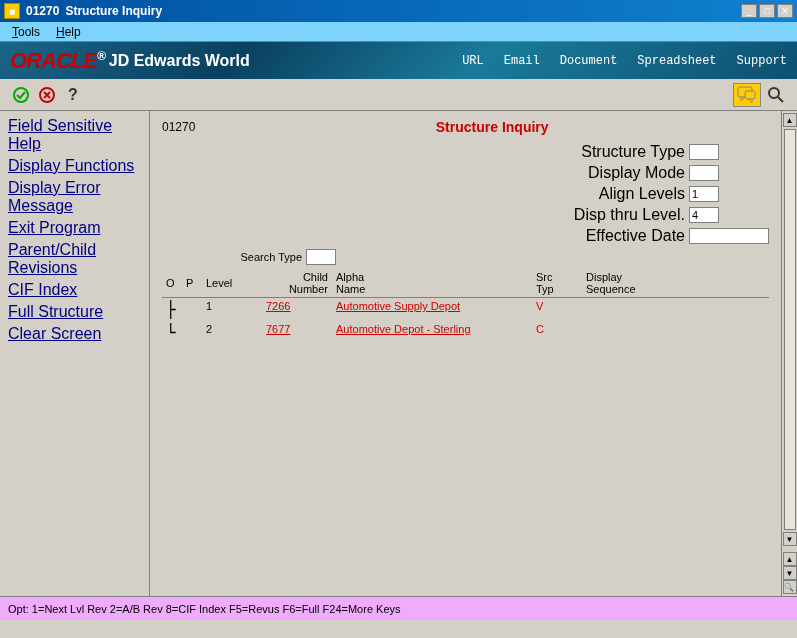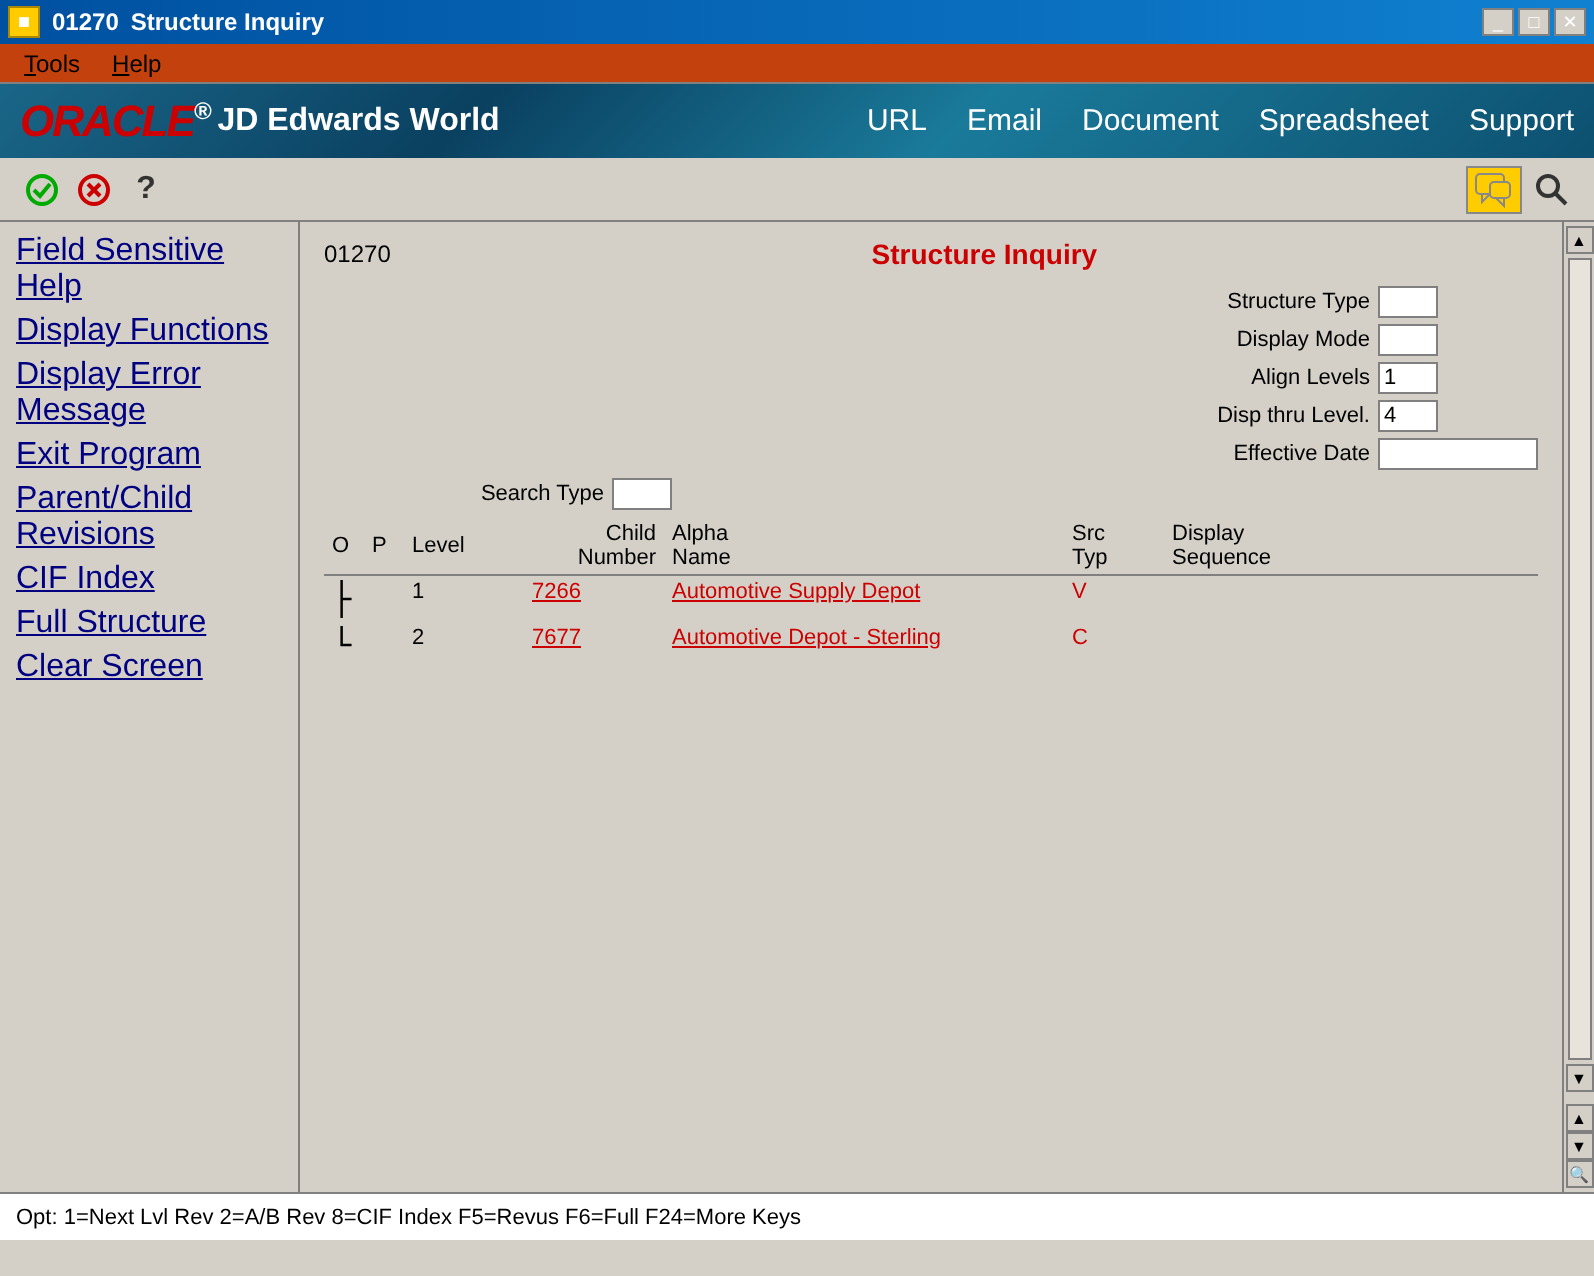--- a/index.html
+++ b/index.html
@@ -19,21 +19,21 @@
     .title-bar-icon { width: 16px; height: 16px; background: #ffcc00; border: 1px solid #aa8800; display: inline-block; font-size: 10px; text-align: center; line-height: 16px; }
     .title-bar-buttons { display: flex; gap: 2px; }
     .title-btn {
       width: 16px; height: 14px; background: #d4d0c8; border: 1px solid #808080;
       font-size: 9px; text-align: center; line-height: 12px; cursor: pointer;
       display: flex; align-items: center; justify-content: center;
     }
 
     
     .menu-bar {
-      background: #c2410c;
+      background: #7dd3fc;
       height: 20px;
       display: flex;
       align-items: center;
       padding: 0 4px;
       border-bottom: 1px solid #808080;
     }
     .menu-item { padding: 2px 8px; font-size: 12px; cursor: pointer; }
     .menu-item span { text-decoration: underline; }
 
     
@@ -44,21 +44,21 @@
       align-items: center;
       justify-content: space-between;
       padding: 0 10px;
       position: relative;
     }
     .oracle-logo { display: flex; align-items: center; gap: 4px; }
     .oracle-text { color: #cc0000; font-size: 22px; font-weight: bold; font-style: italic; letter-spacing: -1px; }
     .oracle-text span { color: white; }
     .jde-text { color: white; font-size: 16px; font-weight: bold; }
     .nav-links { display: flex; gap: 20px; align-items: center; }
-    .nav-link { color: white; font-size: 15px; cursor: pointer; text-decoration: none; }
+    .nav-link { color: white; font-size: 12px; cursor: pointer; text-decoration: none; font-family: Liberation Mono, monospace; }
 
     
     .toolbar {
       background: #d4d0c8;
       height: 32px;
       display: flex;
       align-items: center;
       padding: 0 10px;
       gap: 4px;
       border-bottom: 1px solid #808080;
@@ -105,21 +105,21 @@
     }
 
     .form-title-row {
       display: flex;
       align-items: center;
       margin-bottom: 8px;
     }
     .form-id { font-size: 12px; color: #000; margin-right: 20px; }
     .form-title { font-size: 14px; color: #cc0000; font-weight: bold; text-align: center; flex: 1; }
     .field-row { display: flex; align-items: center; gap: 4px; }
-    .field-label { font-size: 11px; color: #000; white-space: nowrap; min-width: 120px; text-align: right; }
+    .field-label { font-size: 16px; color: #000; white-space: nowrap; min-width: 120px; text-align: right; }
     .field-input {
       border: 1px solid #808080;
       background: white;
       height: 16px;
       min-width: 20px;
       font-size: 11px;
       padding: 0 2px;
     }
     .field-input.wide { min-width: 80px; }
     .field-input.small { min-width: 30px; }
@@ -141,21 +141,21 @@
     .data-table td {
       padding: 2px 4px;
       vertical-align: top;
     }
     .data-table .col-link { color: #cc0000; text-decoration: underline; cursor: pointer; }
     .data-table .col-src { color: #cc0000; }
 
     
     .status-bar {
       height: 24px;
-      background: #ffffff;
+      background: #f0abfc;
       border-top: 1px solid #808080;
       display: flex;
       align-items: center;
       padding: 1px 8px;
       font-size: 11px;
       color: #000;
     }
 
     .scrollbar-area {
       width: 16px;

